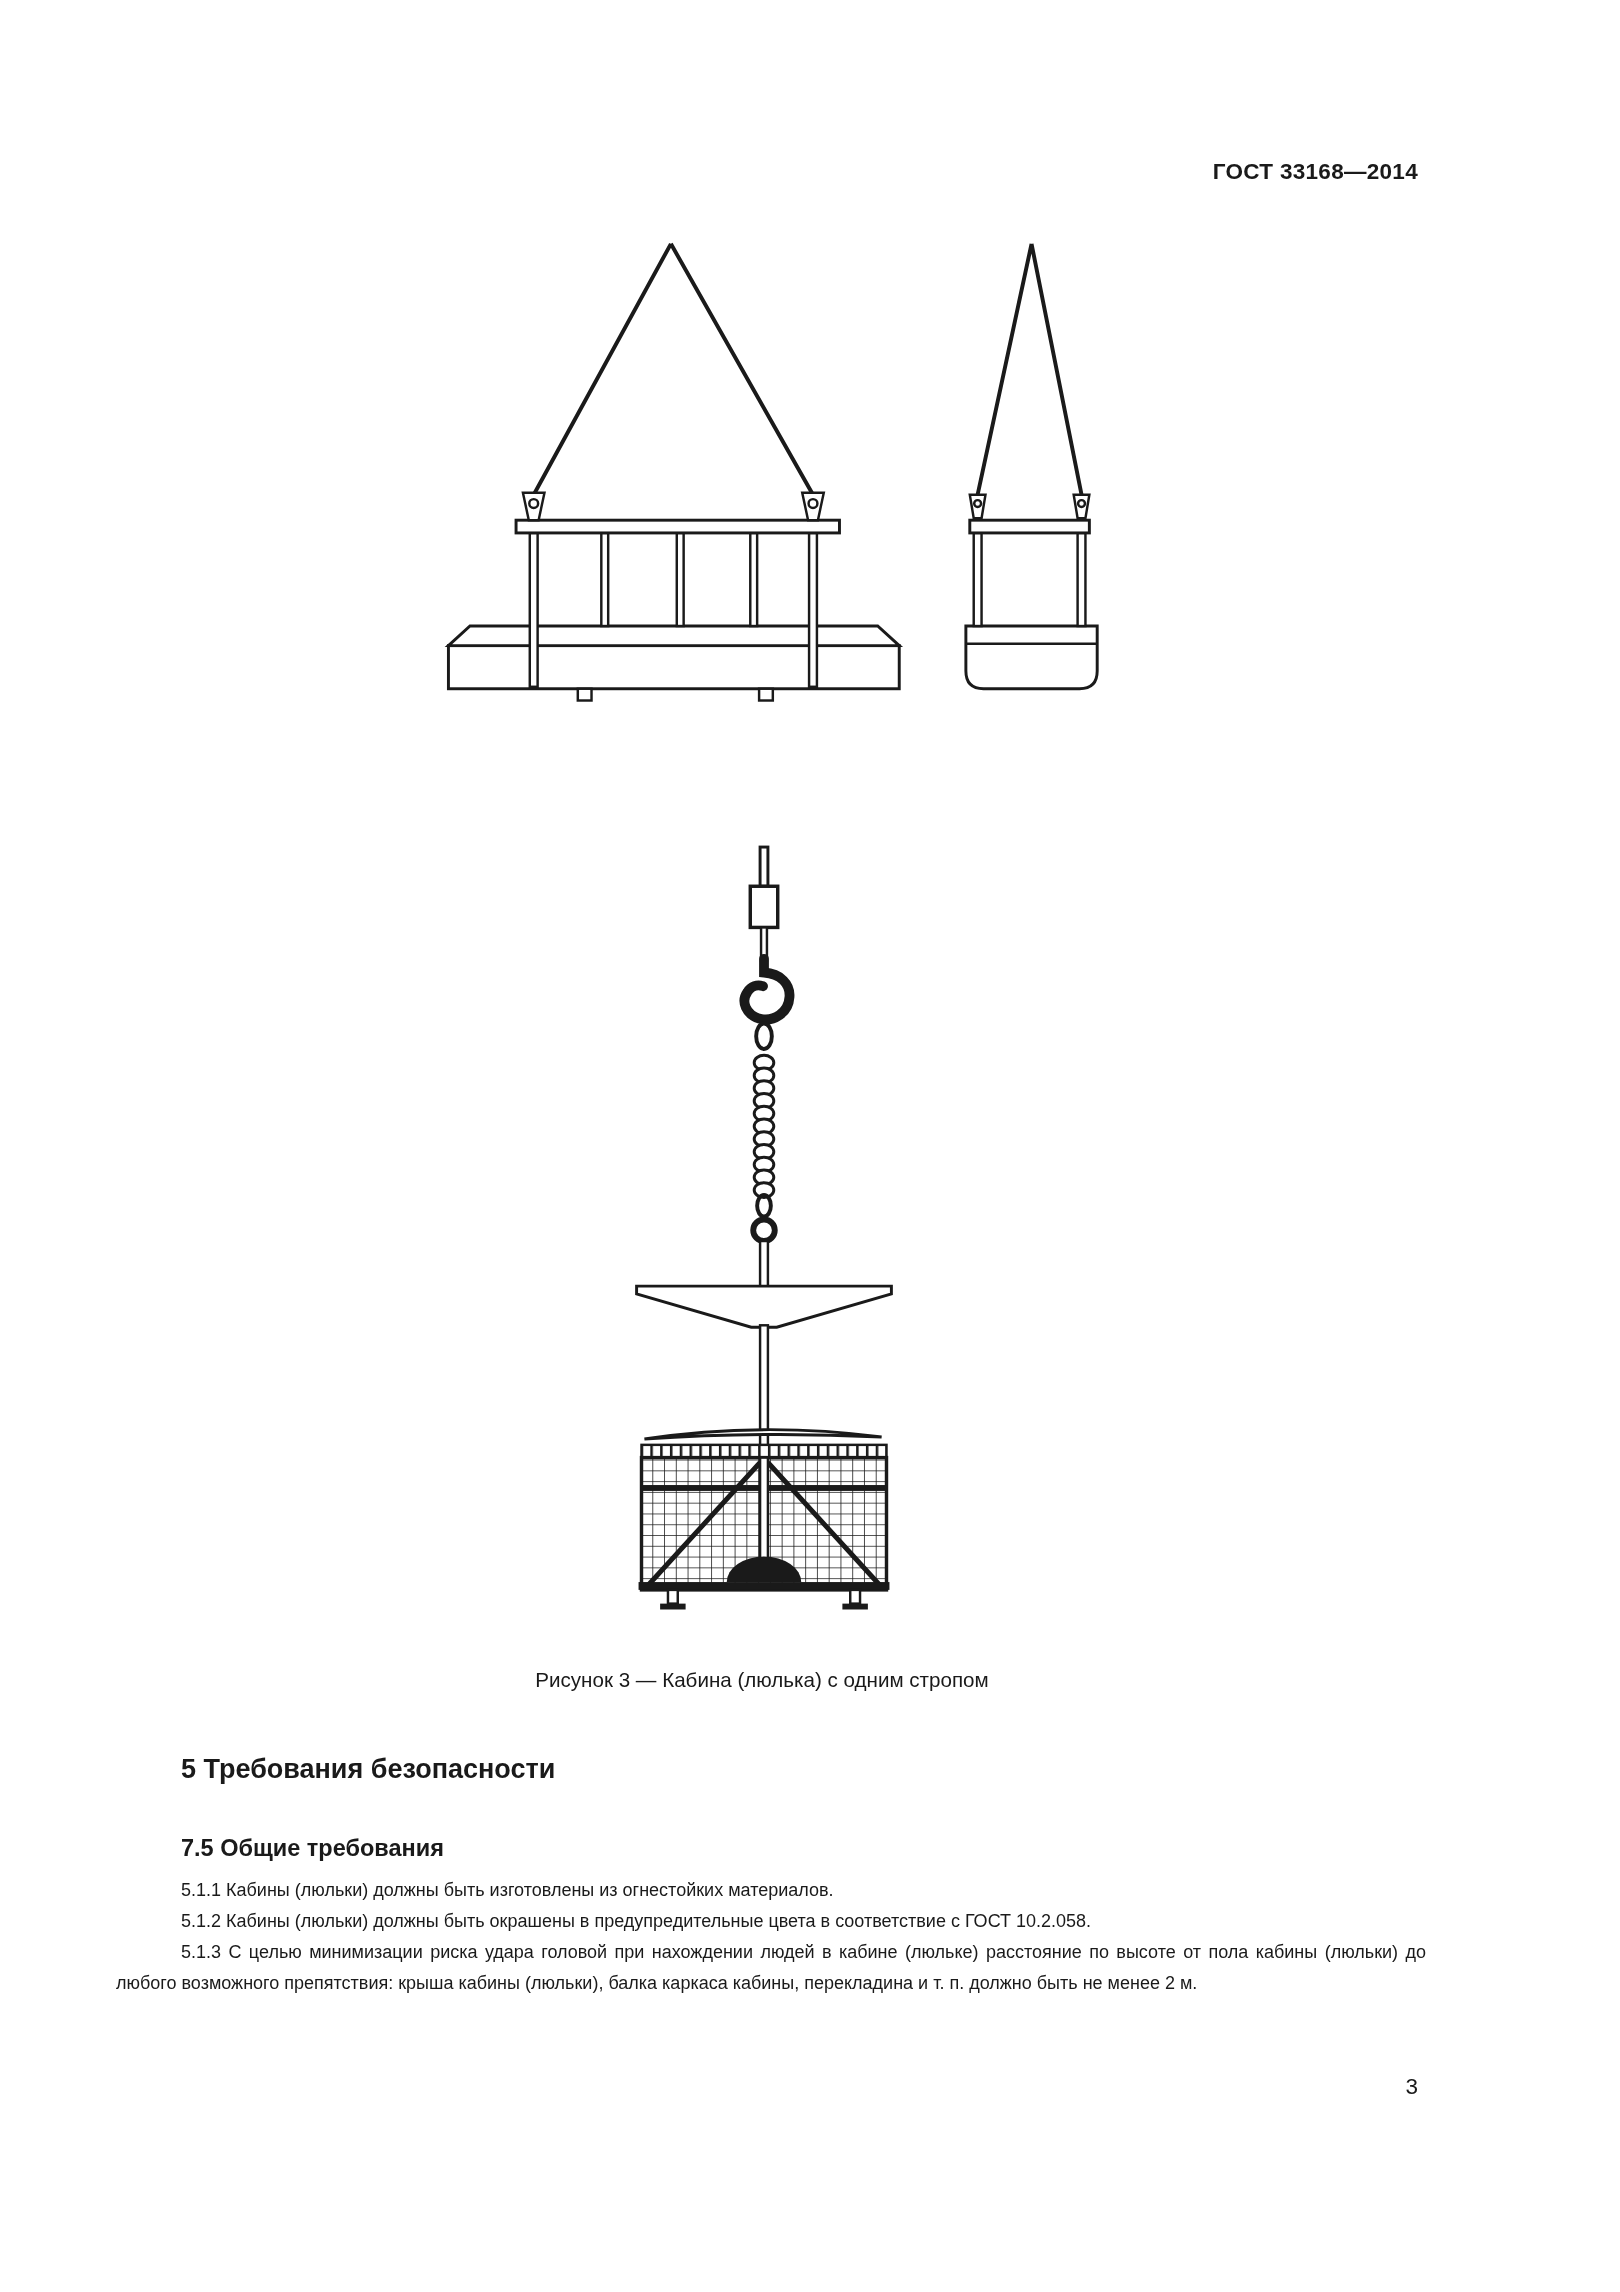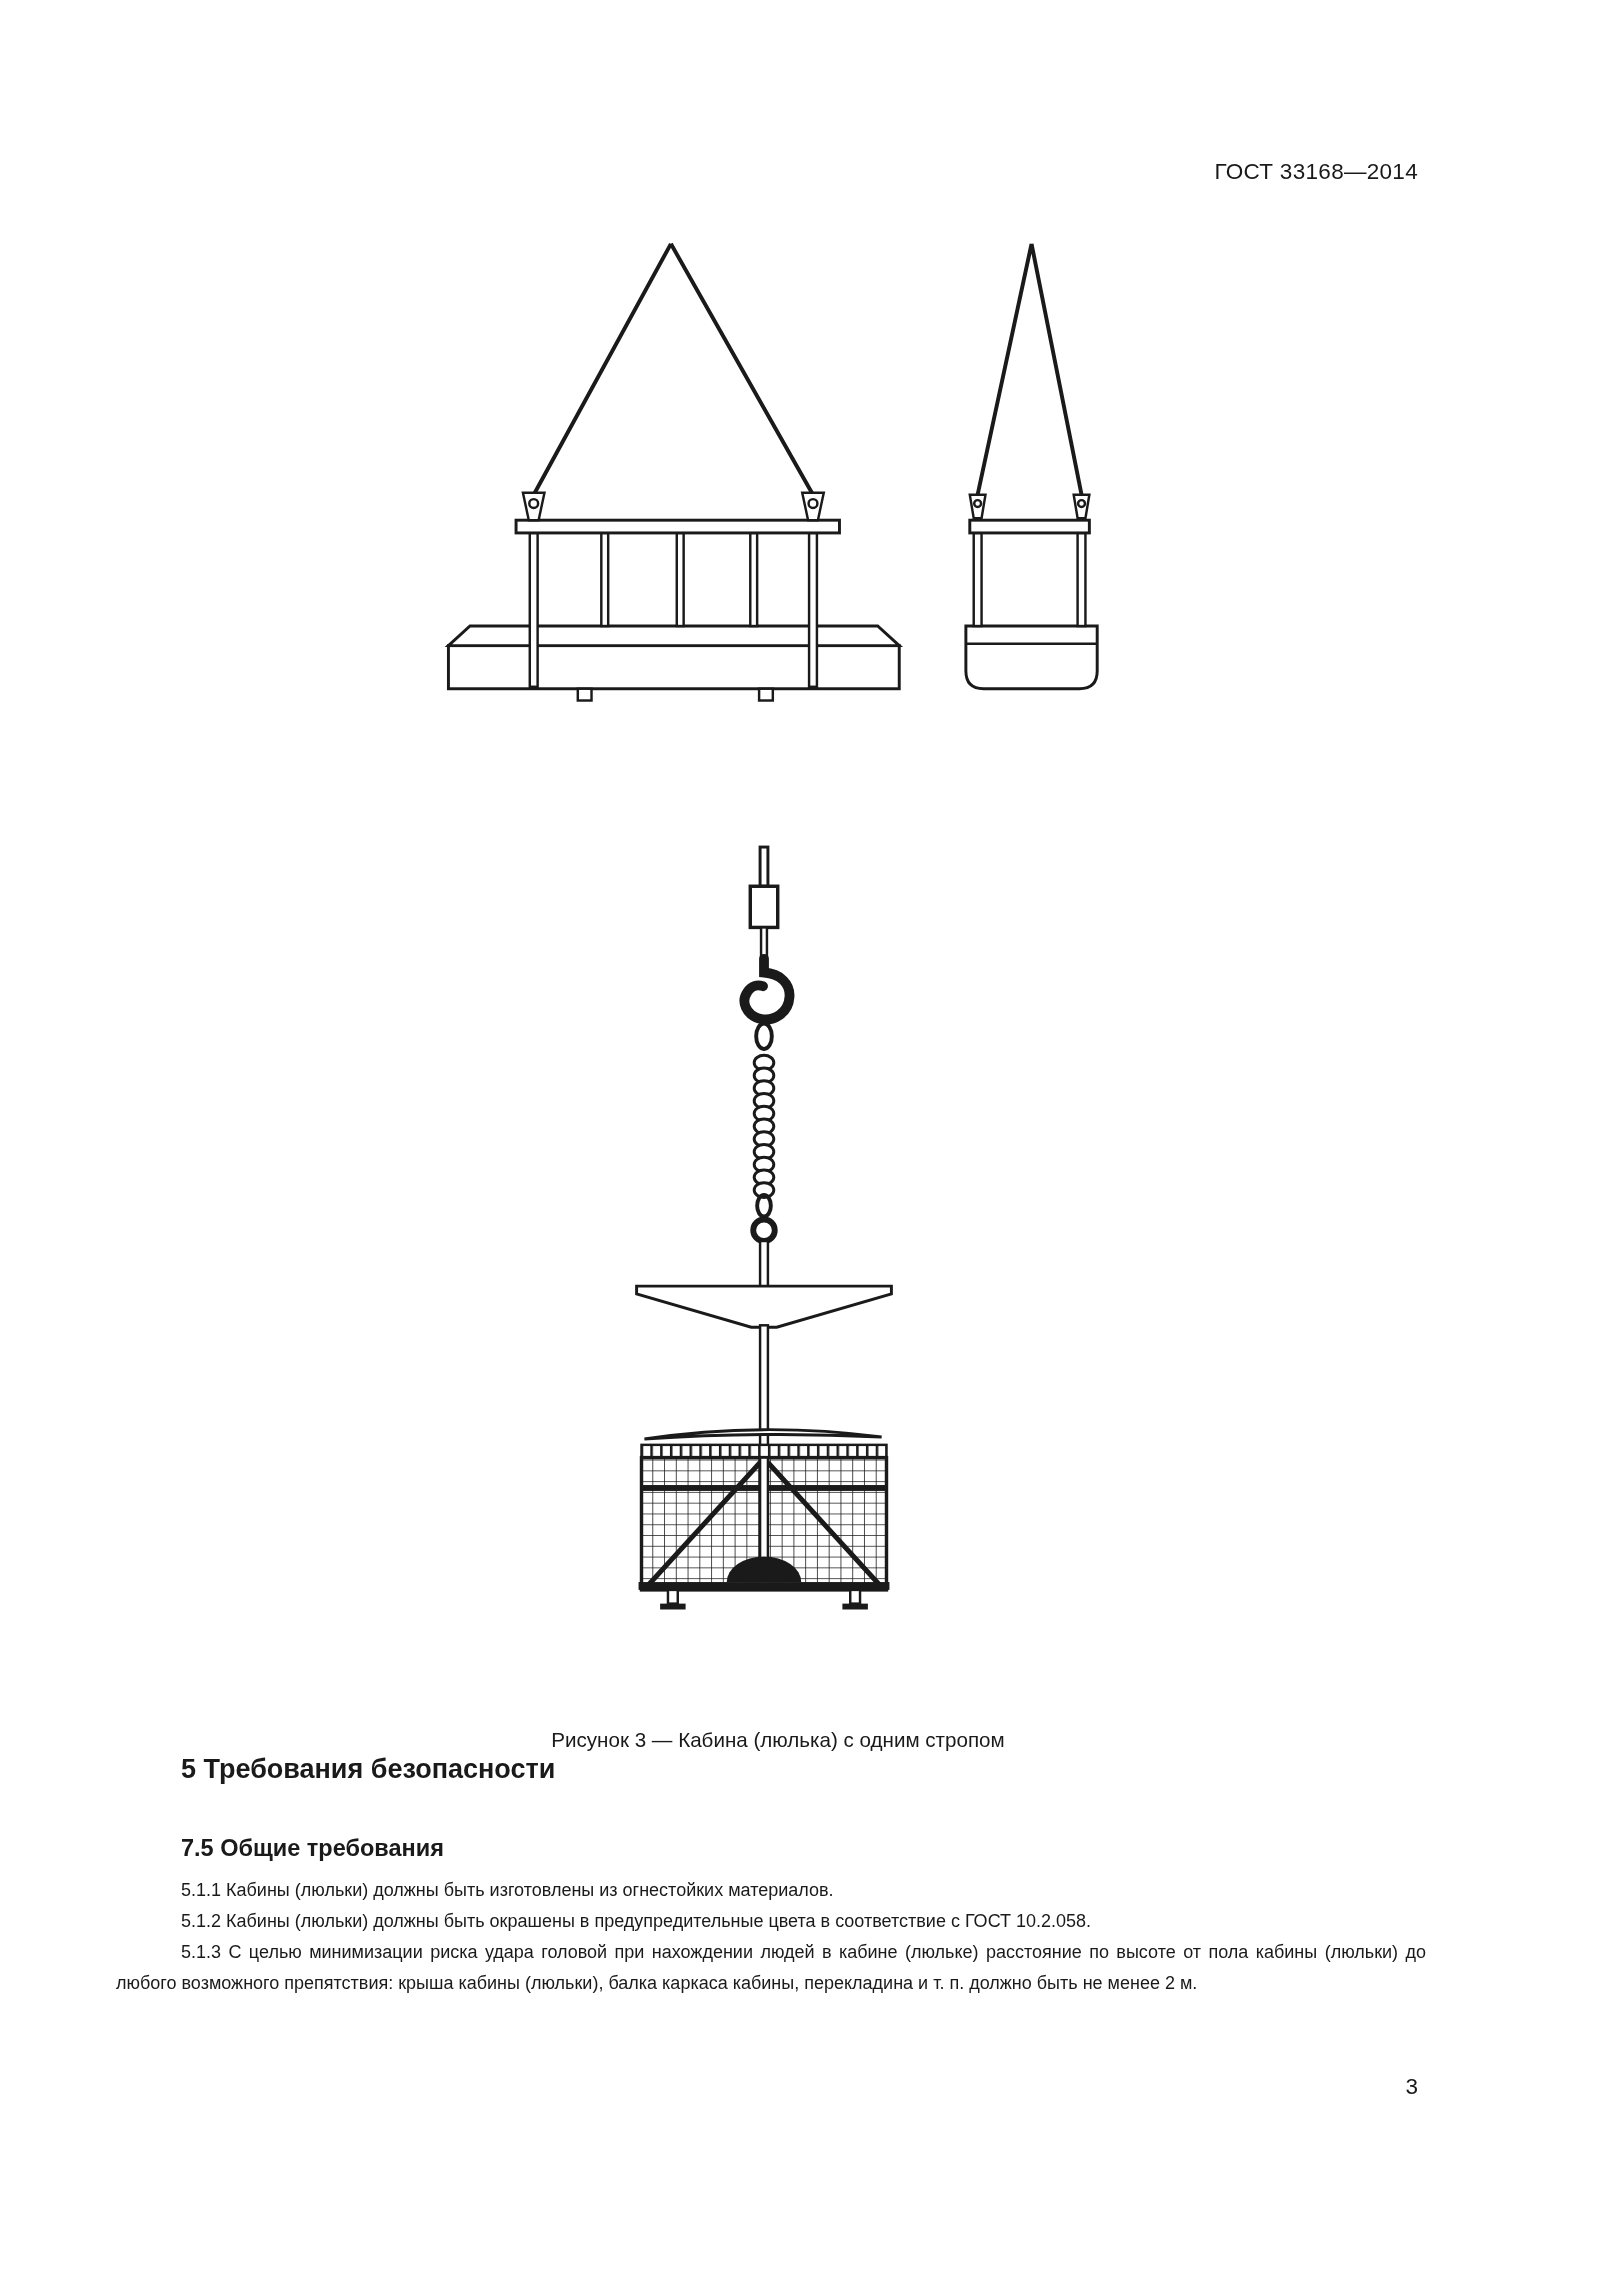--- a/index.html
+++ b/index.html
@@ -8,31 +8,31 @@
     position:relative;
     width:1620px; height:2293px;
     margin:0 auto;
     background:#ffffff;
     font-family:"Liberation Sans", sans-serif;
     color:#1a1a1a;
     overflow:hidden;
   }
   .doc-code {
     position:absolute; top:159px; left:0; width:1418px;
-    text-align:right; font-weight:normal; font-size:22.5px;
+    text-align:right; font-weight:bold; font-size:22.5px;
     letter-spacing:0.3px;
   }
   .fig2 { position:absolute; top:228px; left:421px; }
   .fig3 { position:absolute; top:845px; left:617px; }
   .caption {
     position:absolute; left:0;
     text-align:center; font-size:20.6px;
   }
   .caption2 { top:770px; width:1539px; }
-  .caption3 { top:1728px; width:1524px;margin-left:16px; }
+  .caption3 { top:1668px; width:1524px; }
   .sec-title {
     position:absolute; top:1754px; left:181px;
     font-size:27px; font-weight:bold;
   }
   .sub-title {
     position:absolute; top:1835px; left:181px;
     font-size:23.5px; font-weight:bold;
   }
   .body-block {
     position:absolute; top:1875px; left:116px; width:1310px;

